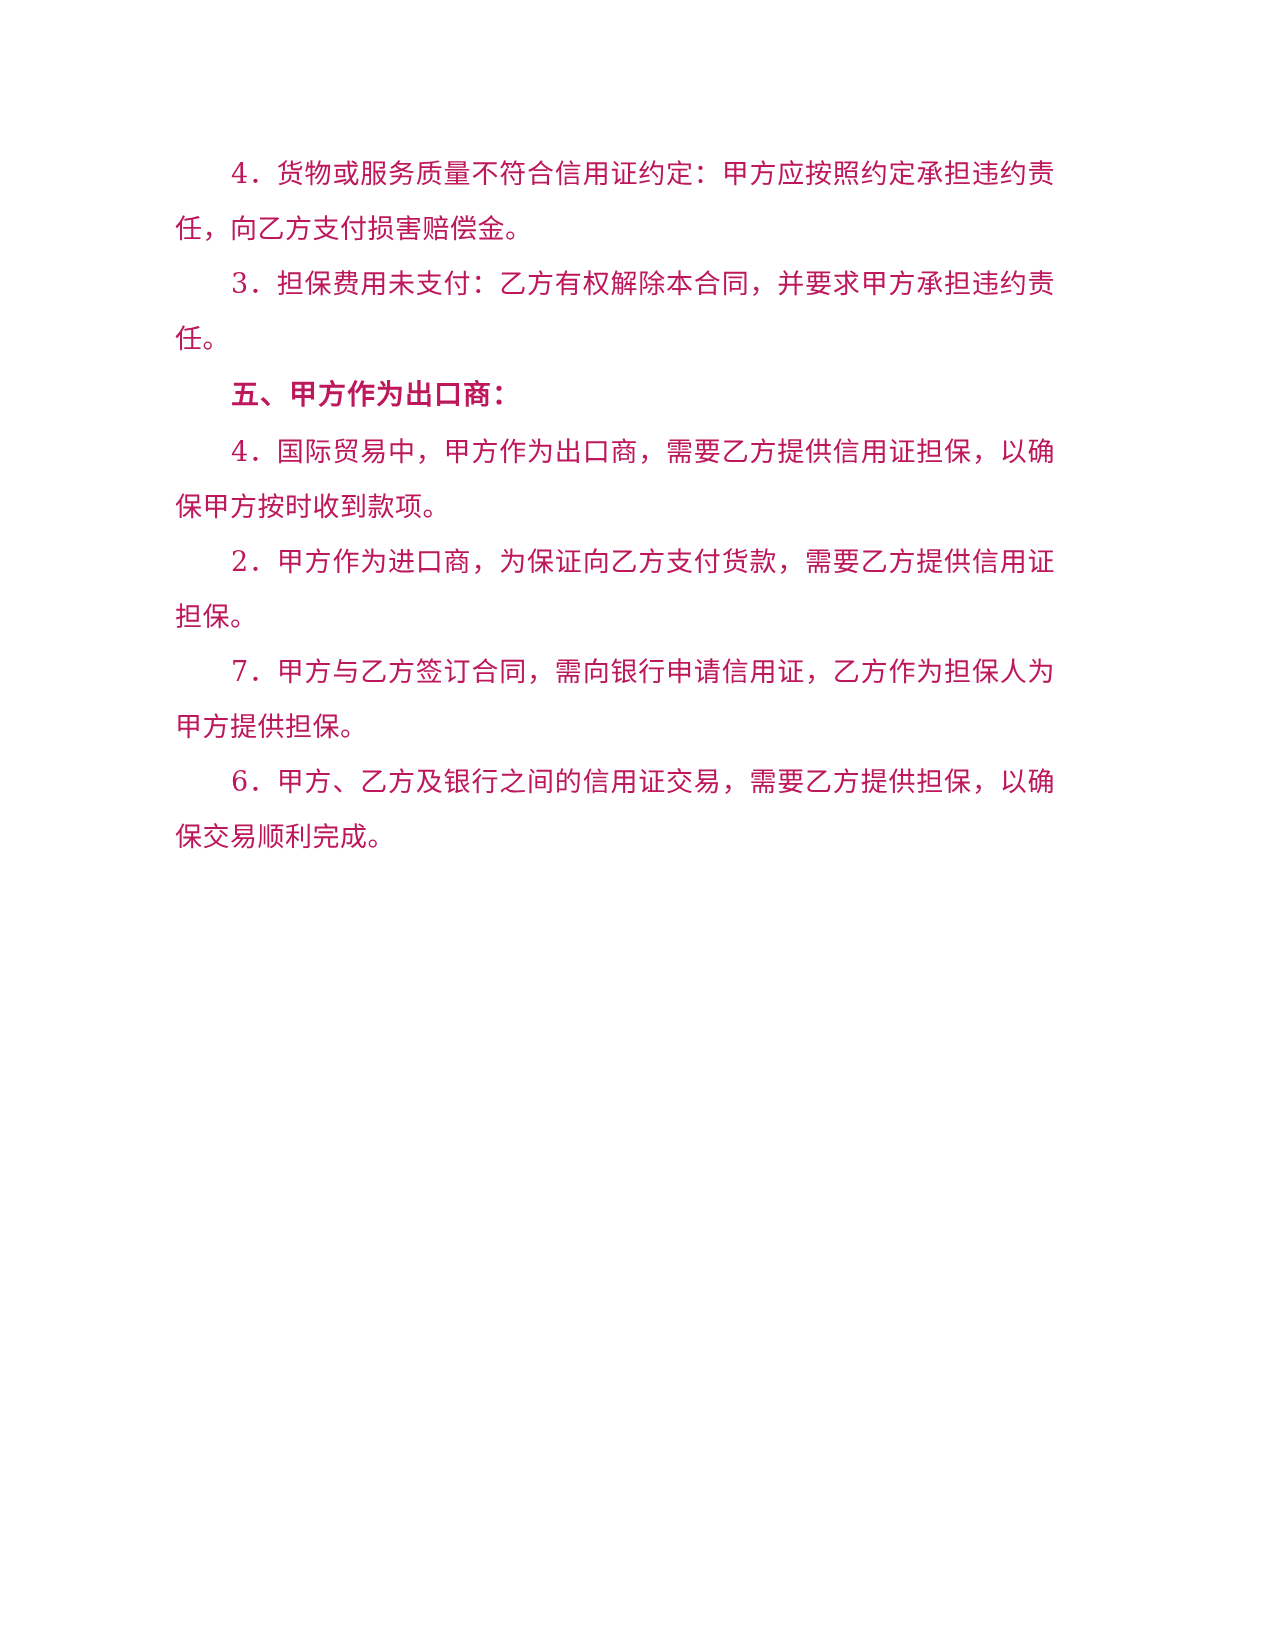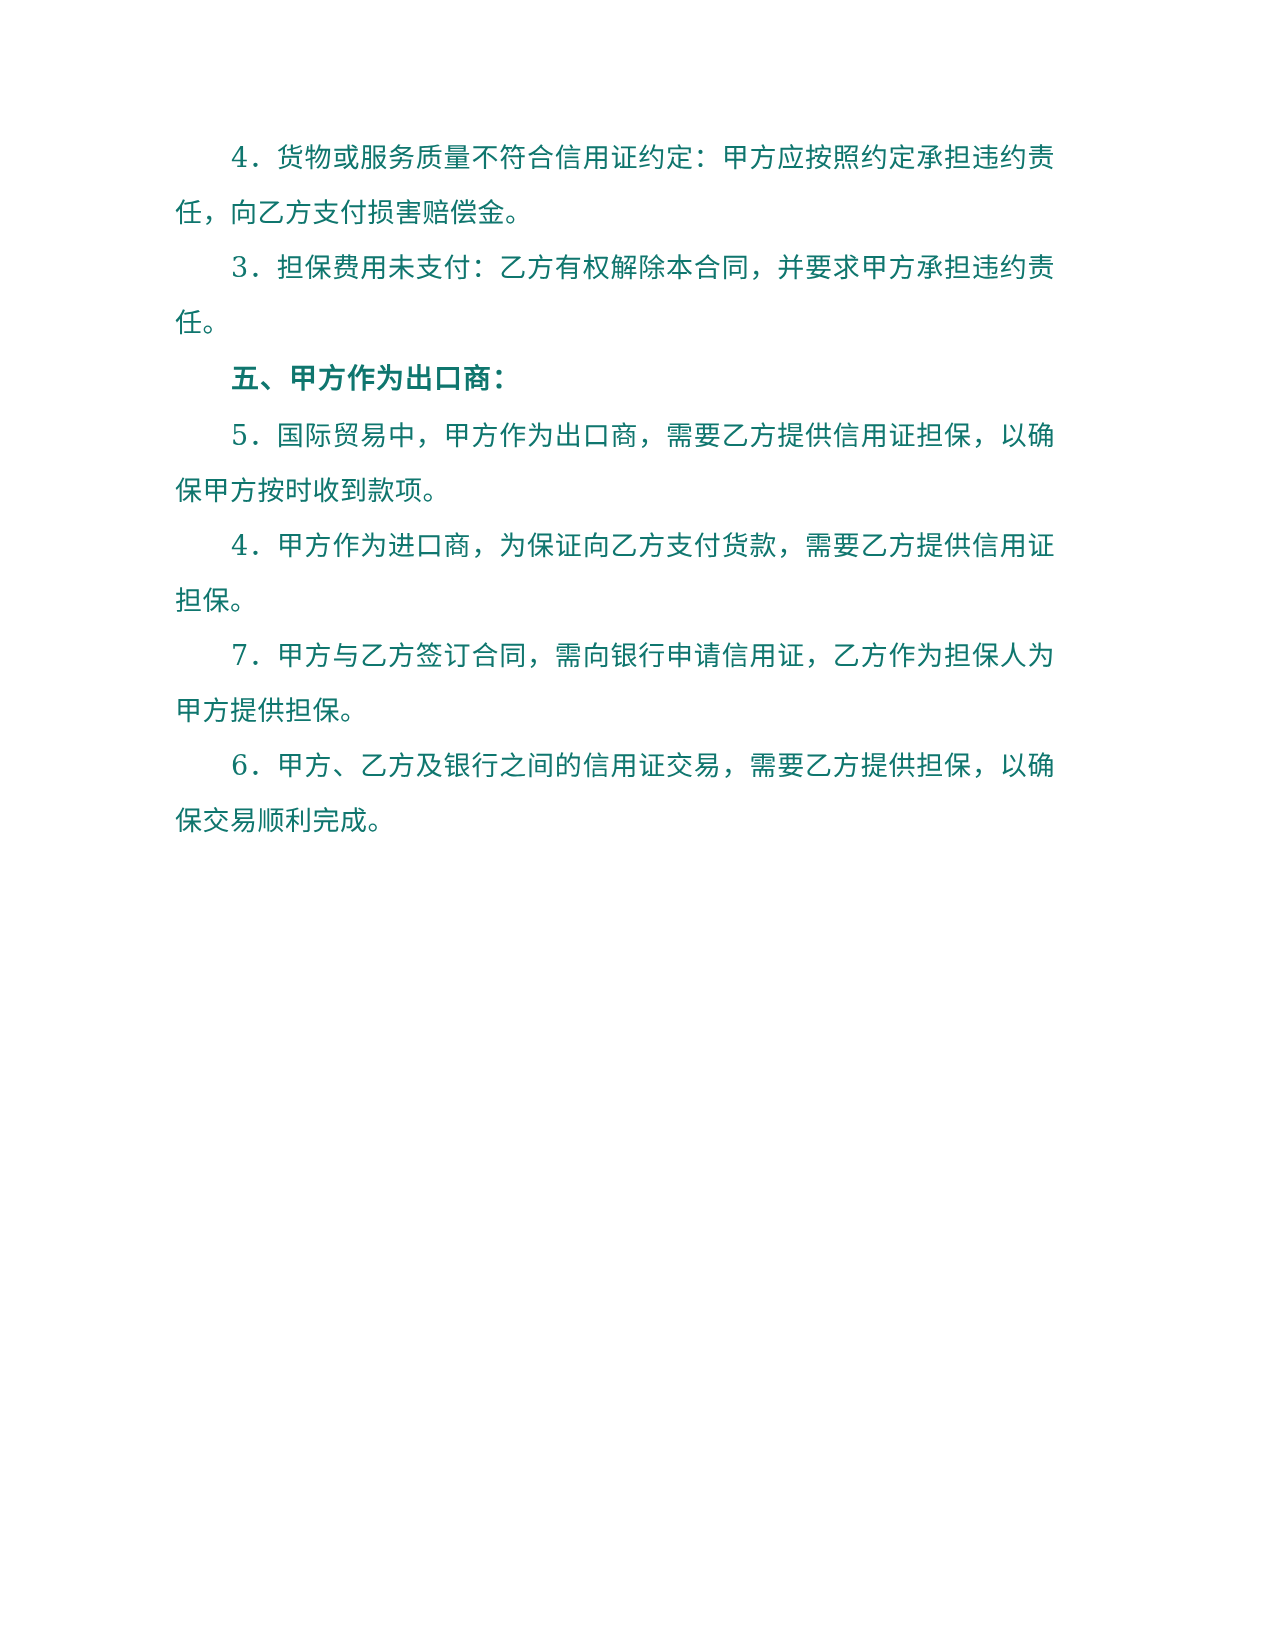--- a/index.html
+++ b/index.html
@@ -4,25 +4,25 @@
 <style>
   html, body {
     margin: 0;
     padding: 0;
     background: #ffffff;
   }
   .page {
     position: relative;
     width: 1275px;
     height: 1267px;
-    margin: 0 auto;
+    margin: 16px auto;
     background: #ffffff;
     box-sizing: border-box;
     font-family: "DejaVu Serif", "Liberation Serif", serif;
-    color: #0f766e;
+    color: #be185d;
     overflow: hidden;
   }
   .content {
     position: absolute;
     left: 175px;
     top: 130px;
     width: 880px;
   }
   .para {
     font-size: 27px;
@@ -49,22 +49,22 @@
 
 <div class="page">
   <div class="content">
 
     <p class="para indent">4．货物或服务质量不符合信用证约定：甲方应按照约定承担违约责任，向乙方支付损害赔偿金。</p>
 
     <p class="para indent">3．担保费用未支付：乙方有权解除本合同，并要求甲方承担违约责任。</p>
 
     <p class="heading">五、甲方作为出口商：</p>
 
-    <p class="para indent">5．国际贸易中，甲方作为出口商，需要乙方提供信用证担保，以确保甲方按时收到款项。</p>
+    <p class="para indent">4．国际贸易中，甲方作为出口商，需要乙方提供信用证担保，以确保甲方按时收到款项。</p>
 
-    <p class="para indent">4．甲方作为进口商，为保证向乙方支付货款，需要乙方提供信用证担保。</p>
+    <p class="para indent">2．甲方作为进口商，为保证向乙方支付货款，需要乙方提供信用证担保。</p>
 
     <p class="para indent">7．甲方与乙方签订合同，需向银行申请信用证，乙方作为担保人为甲方提供担保。</p>
 
     <p class="para indent">6．甲方、乙方及银行之间的信用证交易，需要乙方提供担保，以确保交易顺利完成。</p>
 
   </div>
 </div>
 
 </body></html>

